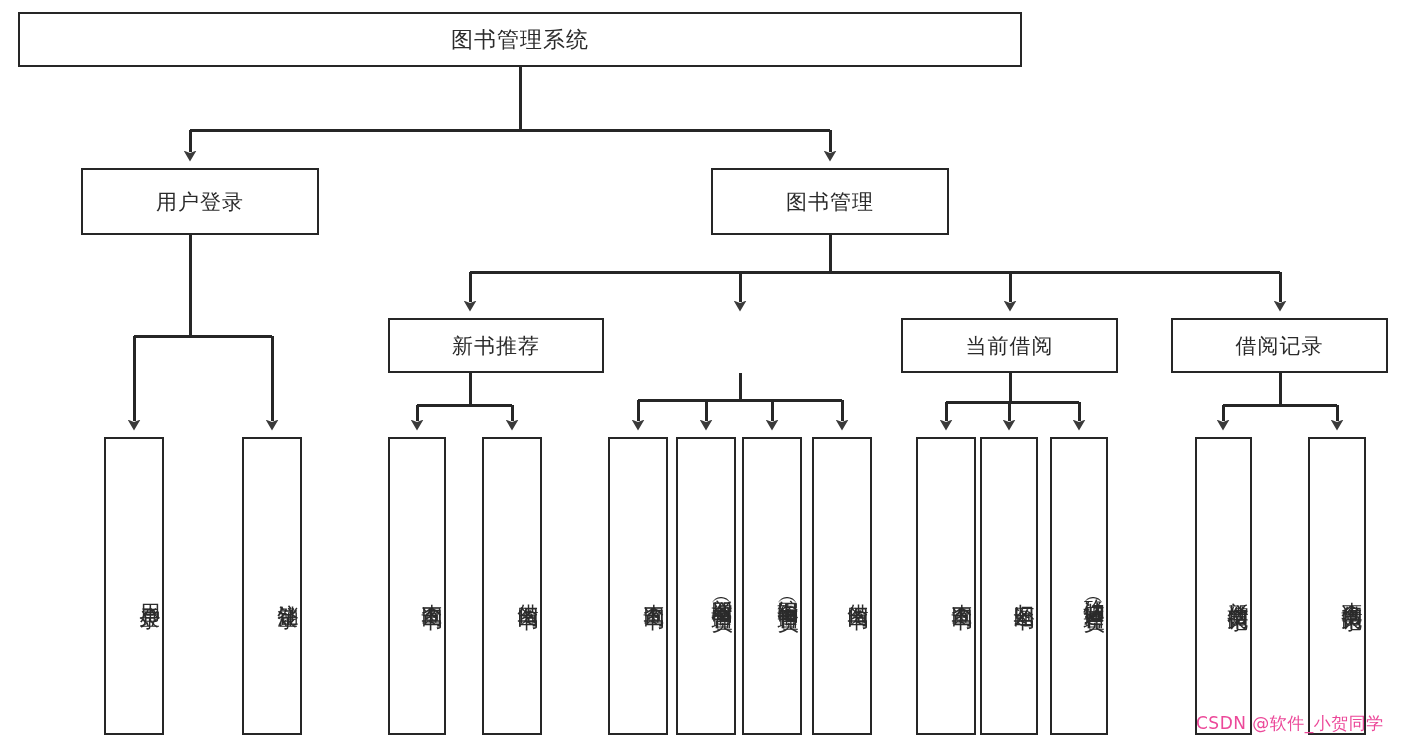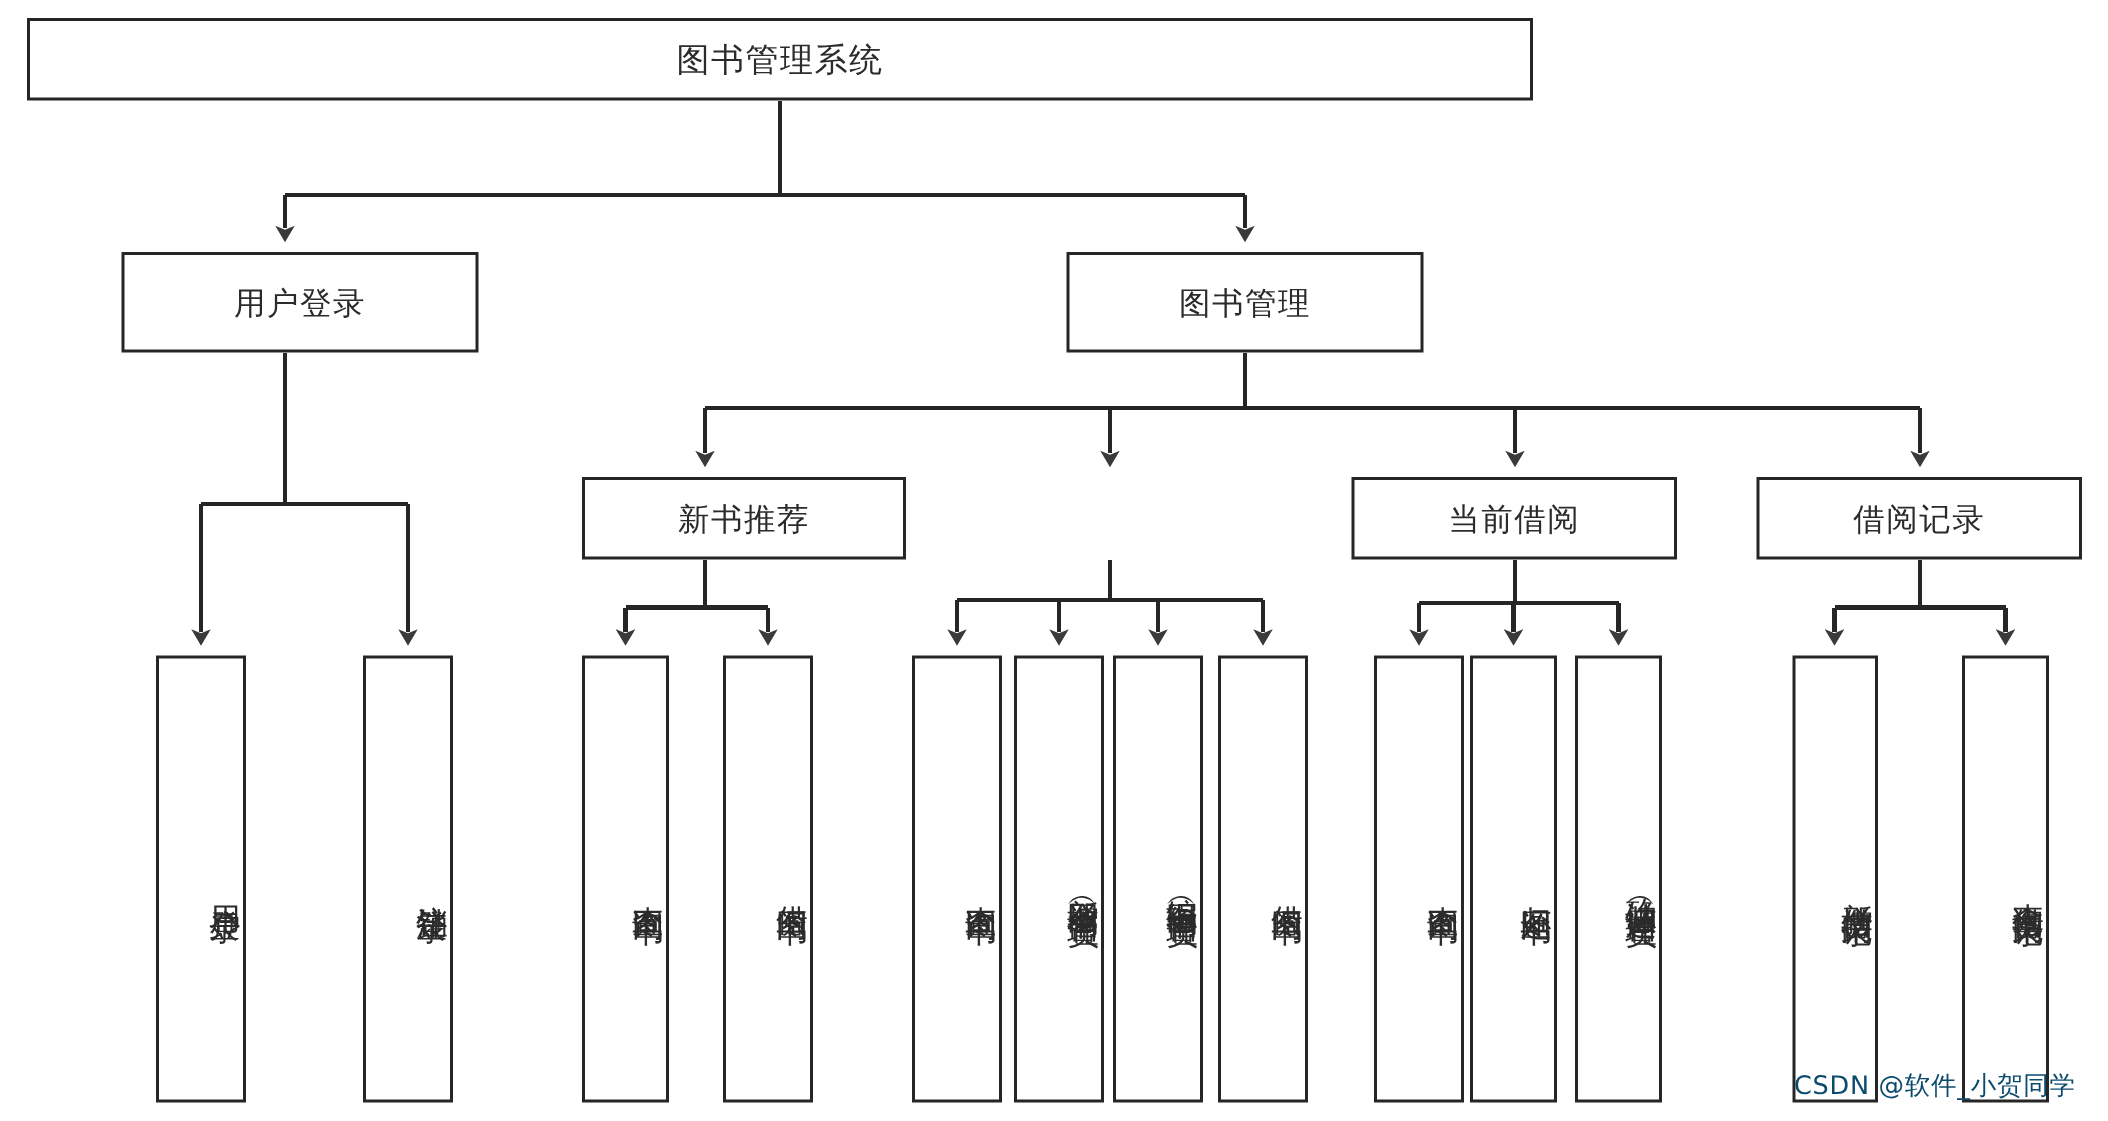--- a/index.html
+++ b/index.html
@@ -5,21 +5,21 @@
   html,body{margin:0;padding:0;background:#ffffff;}
   body{width:1405px;height:747px;font-family:"DejaVu Sans","Liberation Sans",sans-serif;overflow:hidden;}
   #stage{position:relative;width:1405px;height:747px;background:#fff;}
   svg#wires{position:absolute;left:0;top:0;width:1405px;height:747px;}
   .node{position:absolute;box-sizing:border-box;background:#ffffff;border:2px solid #262626;
         display:flex;align-items:center;justify-content:center;color:#2b2b2b;}
   .node.h{font-size:21px;letter-spacing:1px;}
   .node.root{font-size:22px;}
   .leaf{writing-mode:vertical-rl;text-orientation:upright;font-size:21px;line-height:1.18;
         letter-spacing:2px;white-space:nowrap;padding-top:10px;align-items:flex-start;}
-  .wm{position:absolute;left:1196px;top:712px;font-size:17px;color:#0c4a6e;white-space:nowrap;
+  .wm{position:absolute;left:1196px;top:712px;font-size:17px;color:#ec4899;white-space:nowrap;
       letter-spacing:0.5px;}
 </style>
 </head>
 <body>
 
 <div id="stage">
 
   <svg id="wires" viewBox="0 0 1405 747">
     <defs>
       <marker id="arw" markerWidth="11" markerHeight="13" refX="1.5" refY="6.5" orient="auto" markerUnits="userSpaceOnUse">

